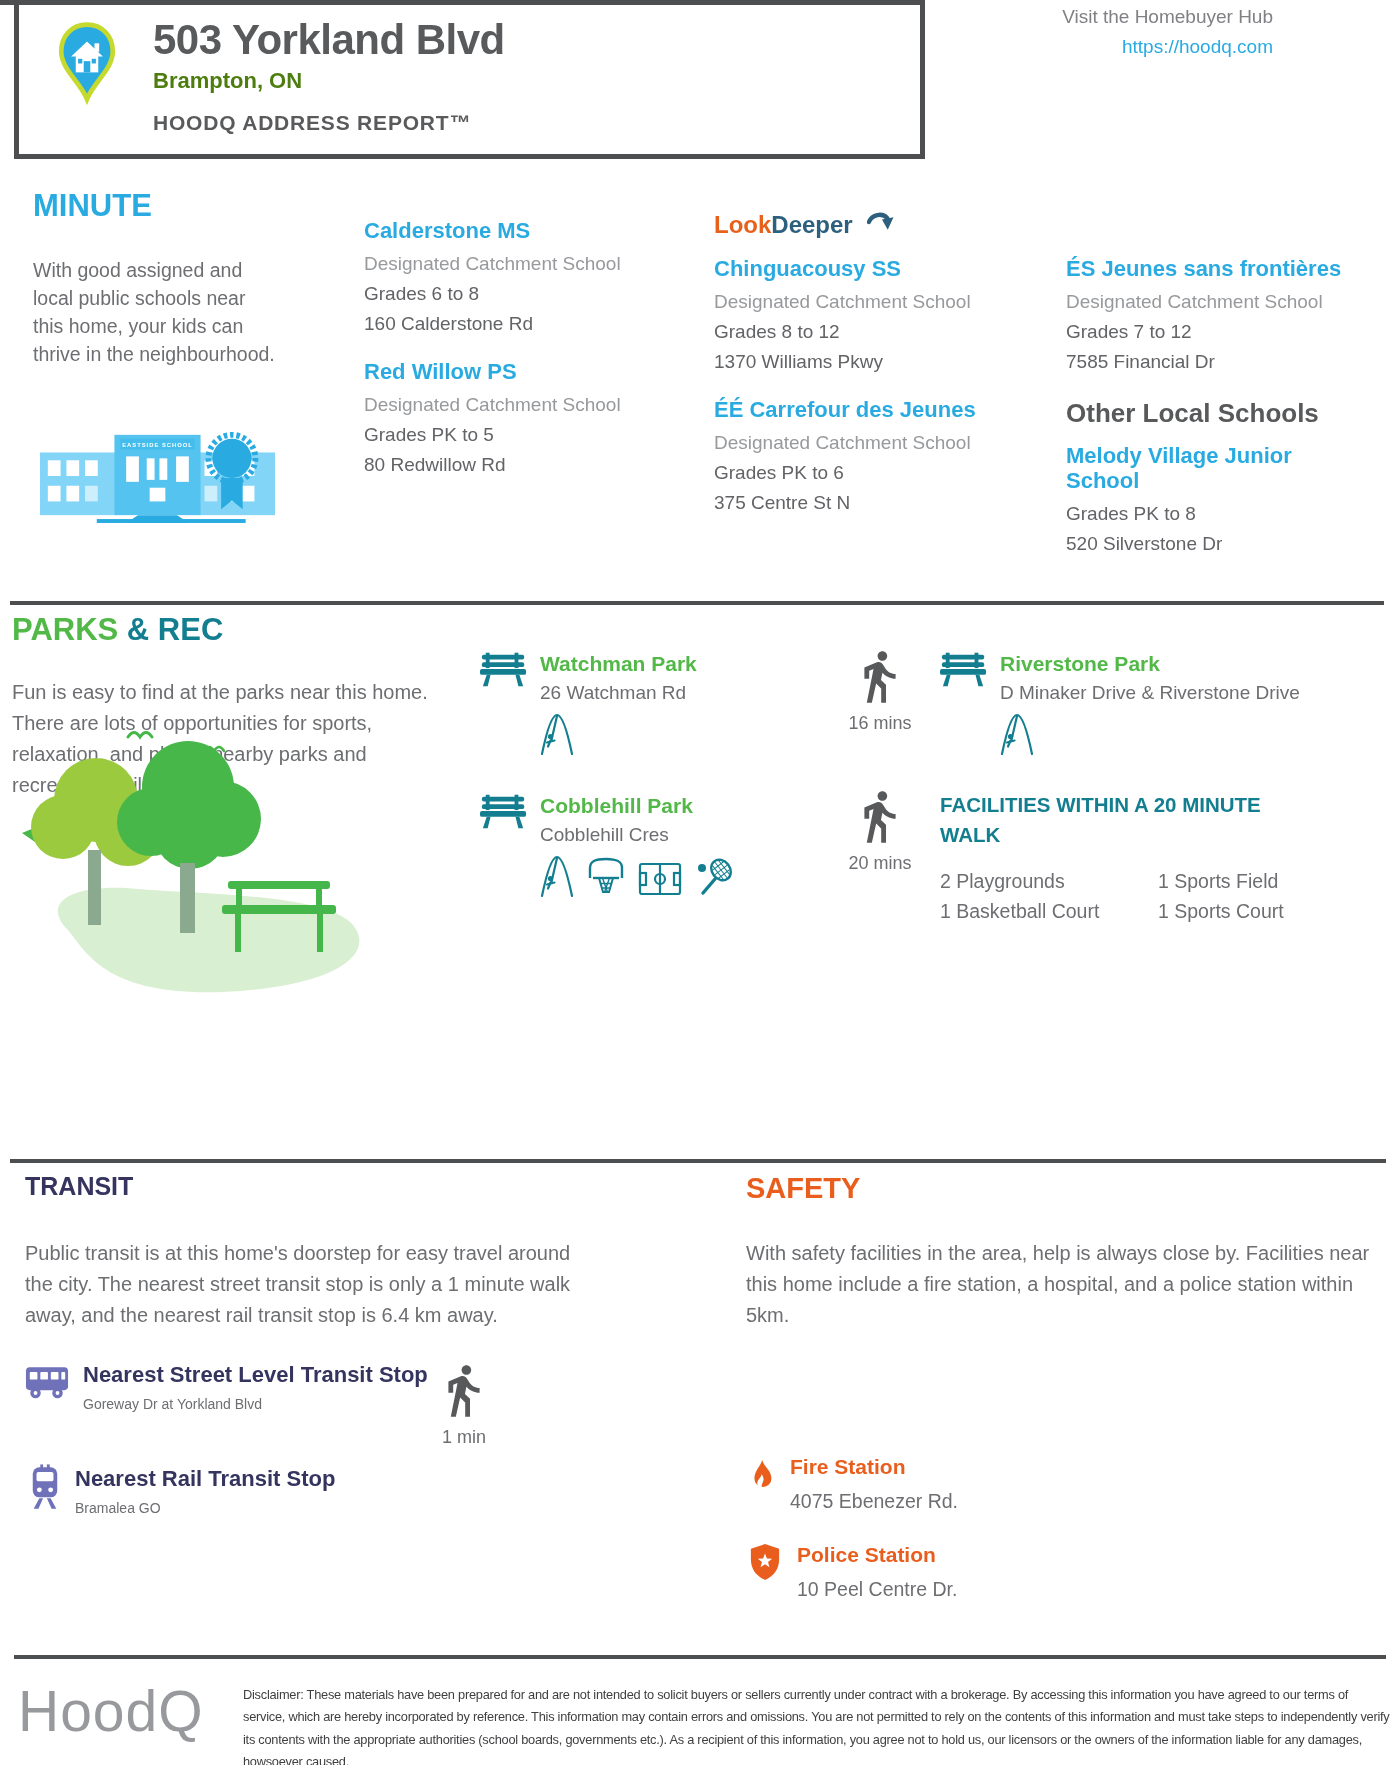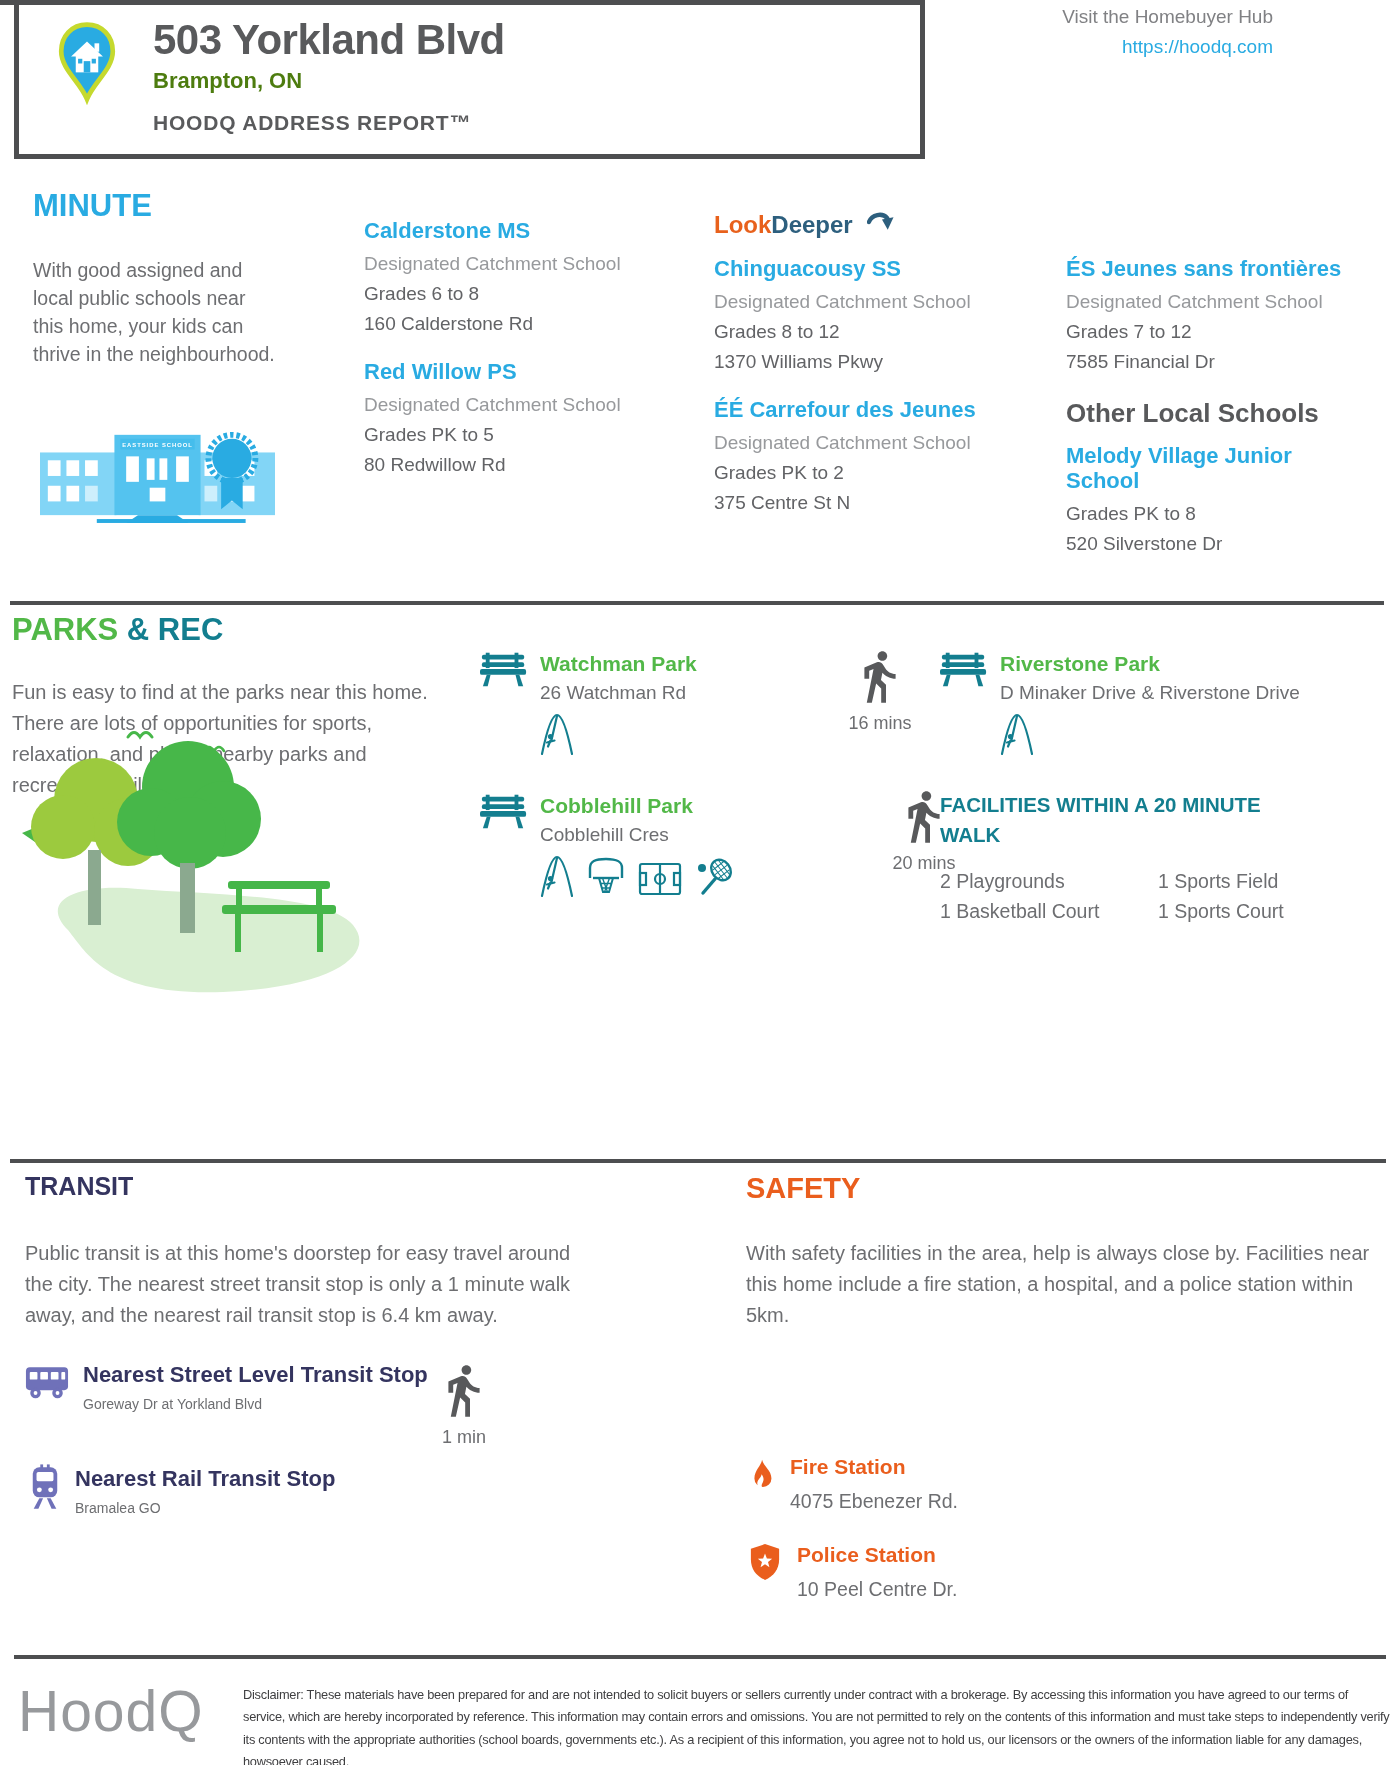--- a/index.html
+++ b/index.html
@@ -46,21 +46,21 @@
   
   .parks-title{position:absolute;left:12px;top:612px;font-size:31px;font-weight:800;}
   .t-green{color:#52b848;} .t-teal{color:#137e8f;}
   .parks-desc{position:absolute;left:12px;top:657px;width:425px;font-size:20px;line-height:31px;color:#6d6e71;}
   .park{position:absolute;display:flex;gap:12px;}
   .park1{left:480px;top:652px;} .park2{left:480px;top:794px;} .park3{left:940px;top:652px;}
   .p-name{font-size:21px;font-weight:bold;color:#52b848;line-height:24px;}
   .p-addr{font-size:19px;color:#6d6e71;margin-top:6px;}
   .p-icons{margin-top:9px;display:flex;gap:13px;align-items:flex-end;}
   .walkbox{position:absolute;width:84px;text-align:center;color:#6d6e71;font-size:18px;}
-  .walk16{left:838px;top:650px;} .walk20{left:882px;top:790px;}
+  .walk16{left:838px;top:650px;} .walk20{left:838px;top:790px;}
   .walkbox .wlabel{margin-top:4px;}
   .facil{position:absolute;left:940px;top:790px;width:410px;}
   .facil-h{font-size:20.5px;font-weight:800;color:#137e8f;line-height:30px;width:380px;}
   .facil-grid{margin-top:16px;display:grid;grid-template-columns:218px auto;font-size:19.5px;line-height:30px;color:#6d6e71;}
   .park-art{position:absolute;left:8px;top:705px;}
 
   
   .transit-title{position:absolute;left:25px;top:1172px;font-size:25px;font-weight:800;color:#34345f;}
   .transit-desc{position:absolute;left:25px;top:1218px;width:575px;font-size:20px;line-height:31px;color:#6d6e71;}
   .stop{position:absolute;display:flex;gap:14px;}
@@ -177,21 +177,21 @@
     </div>
     <div class="school-entry">
       <div class="s-name">Chinguacousy SS</div>
       <div class="s-line s-type">Designated Catchment School</div>
       <div class="s-line s-detail">Grades 8 to 12</div>
       <div class="s-line s-detail">1370 Williams Pkwy</div>
     </div>
     <div class="school-entry">
       <div class="s-name">ÉÉ Carrefour des Jeunes</div>
       <div class="s-line s-type">Designated Catchment School</div>
-      <div class="s-line s-detail">Grades PK to 2</div>
+      <div class="s-line s-detail">Grades PK to 6</div>
       <div class="s-line s-detail">375 Centre St N</div>
     </div>
   </div>
 
   <div class="scol col-extra">
     <div class="school-entry extra-first">
       <div class="s-name">ÉS Jeunes sans frontières</div>
       <div class="s-line s-type">Designated Catchment School</div>
       <div class="s-line s-detail">Grades 7 to 12</div>
       <div class="s-line s-detail">7585 Financial Dr</div>

